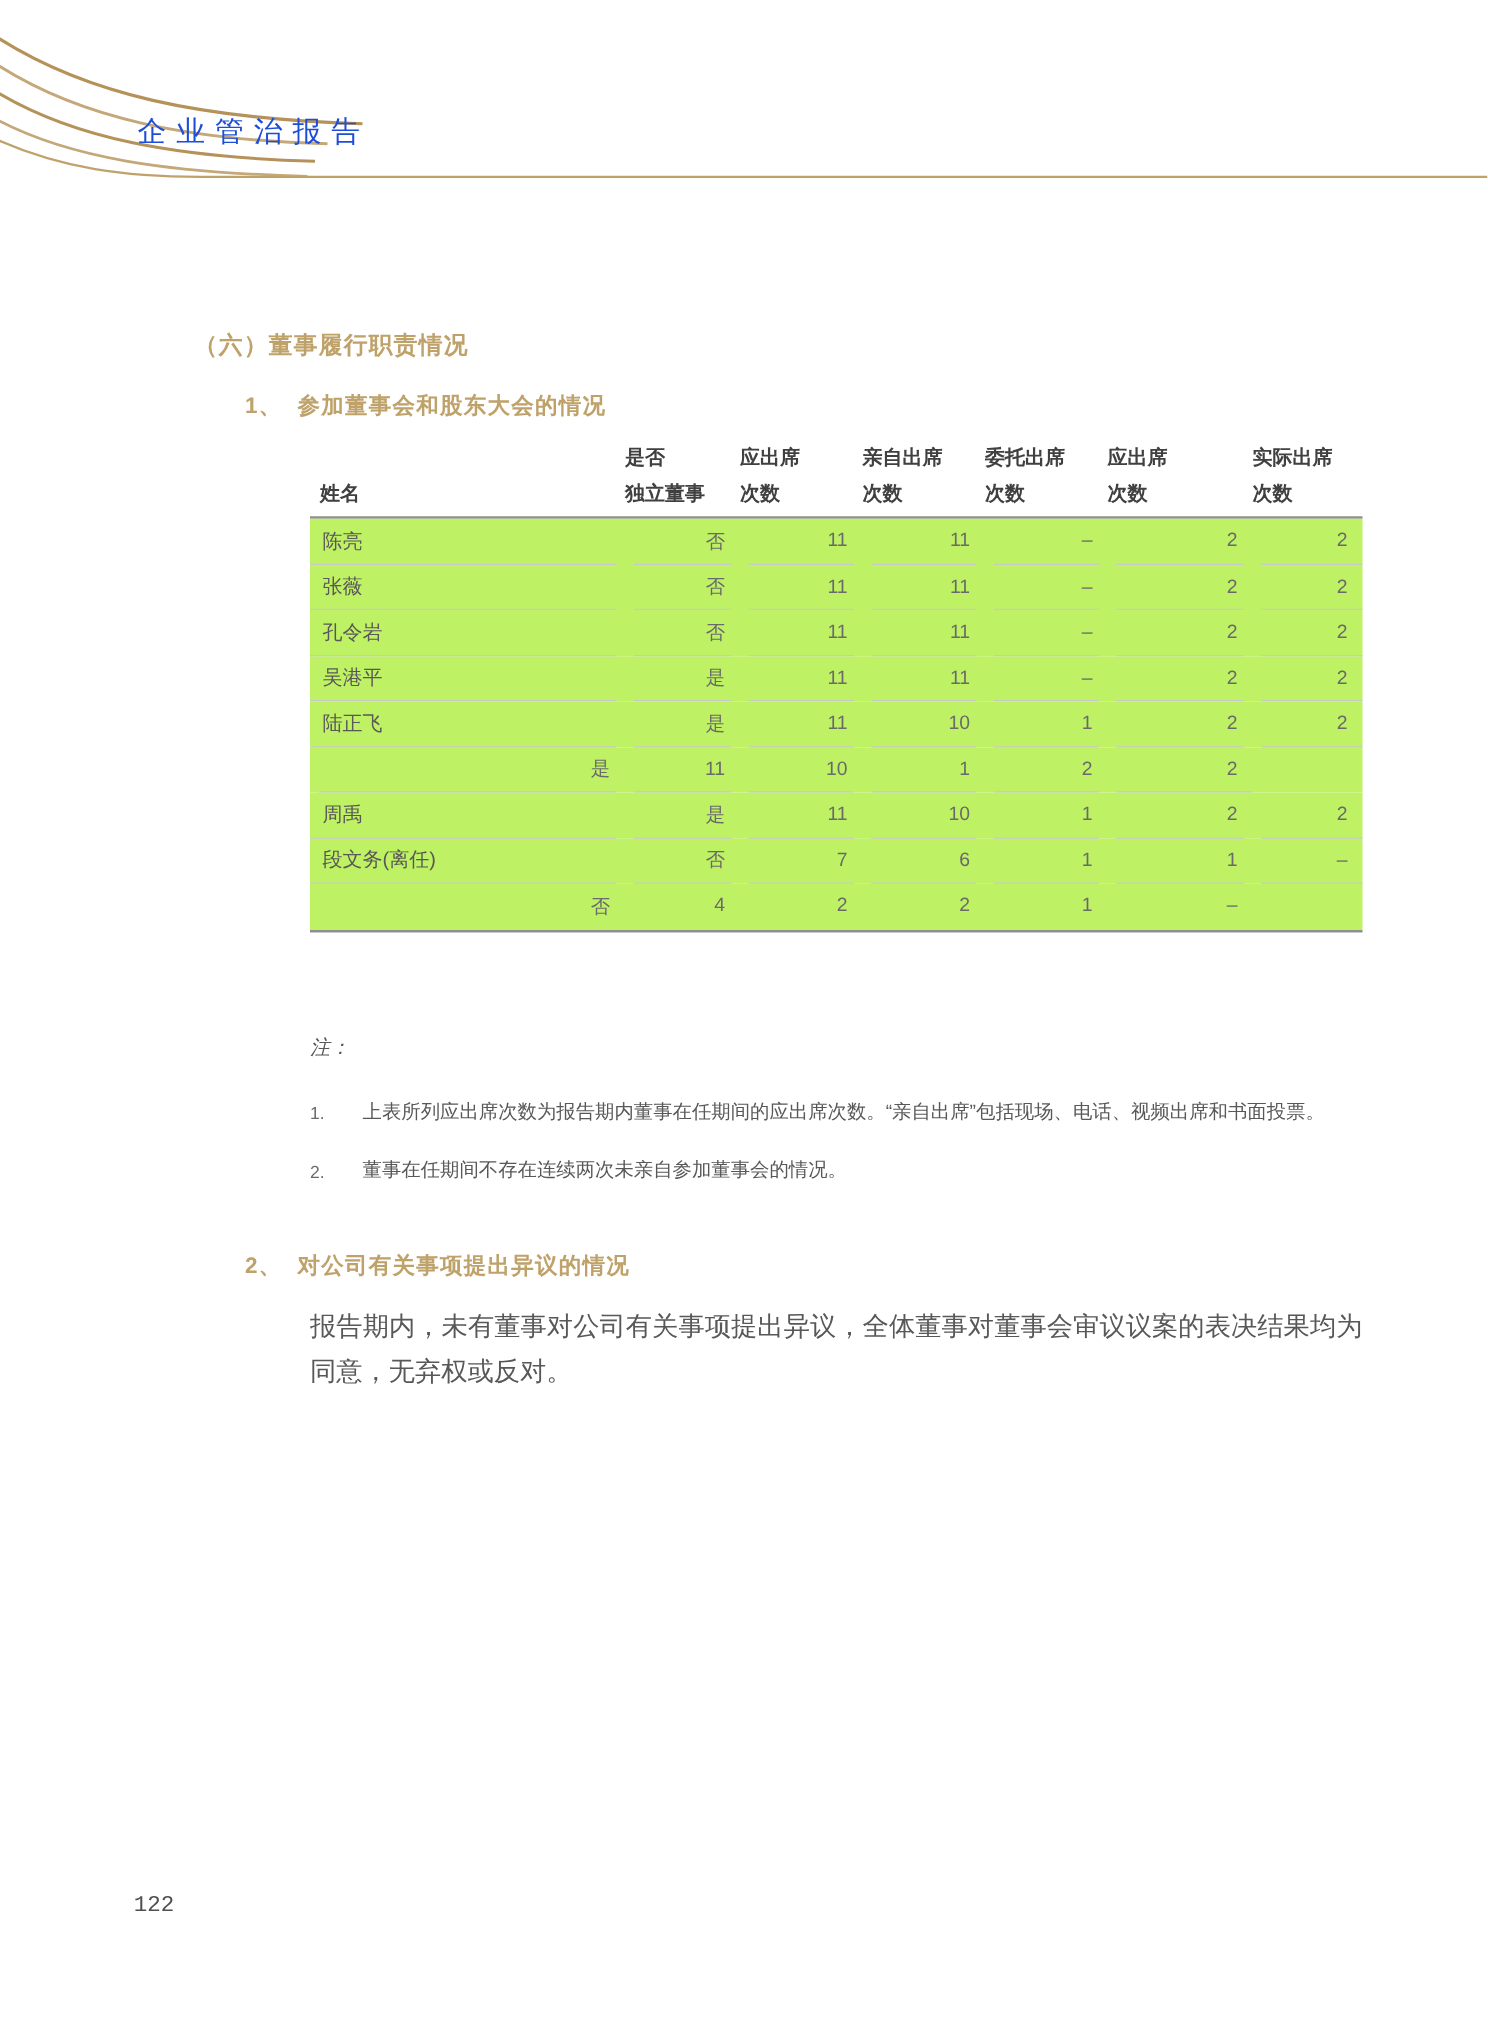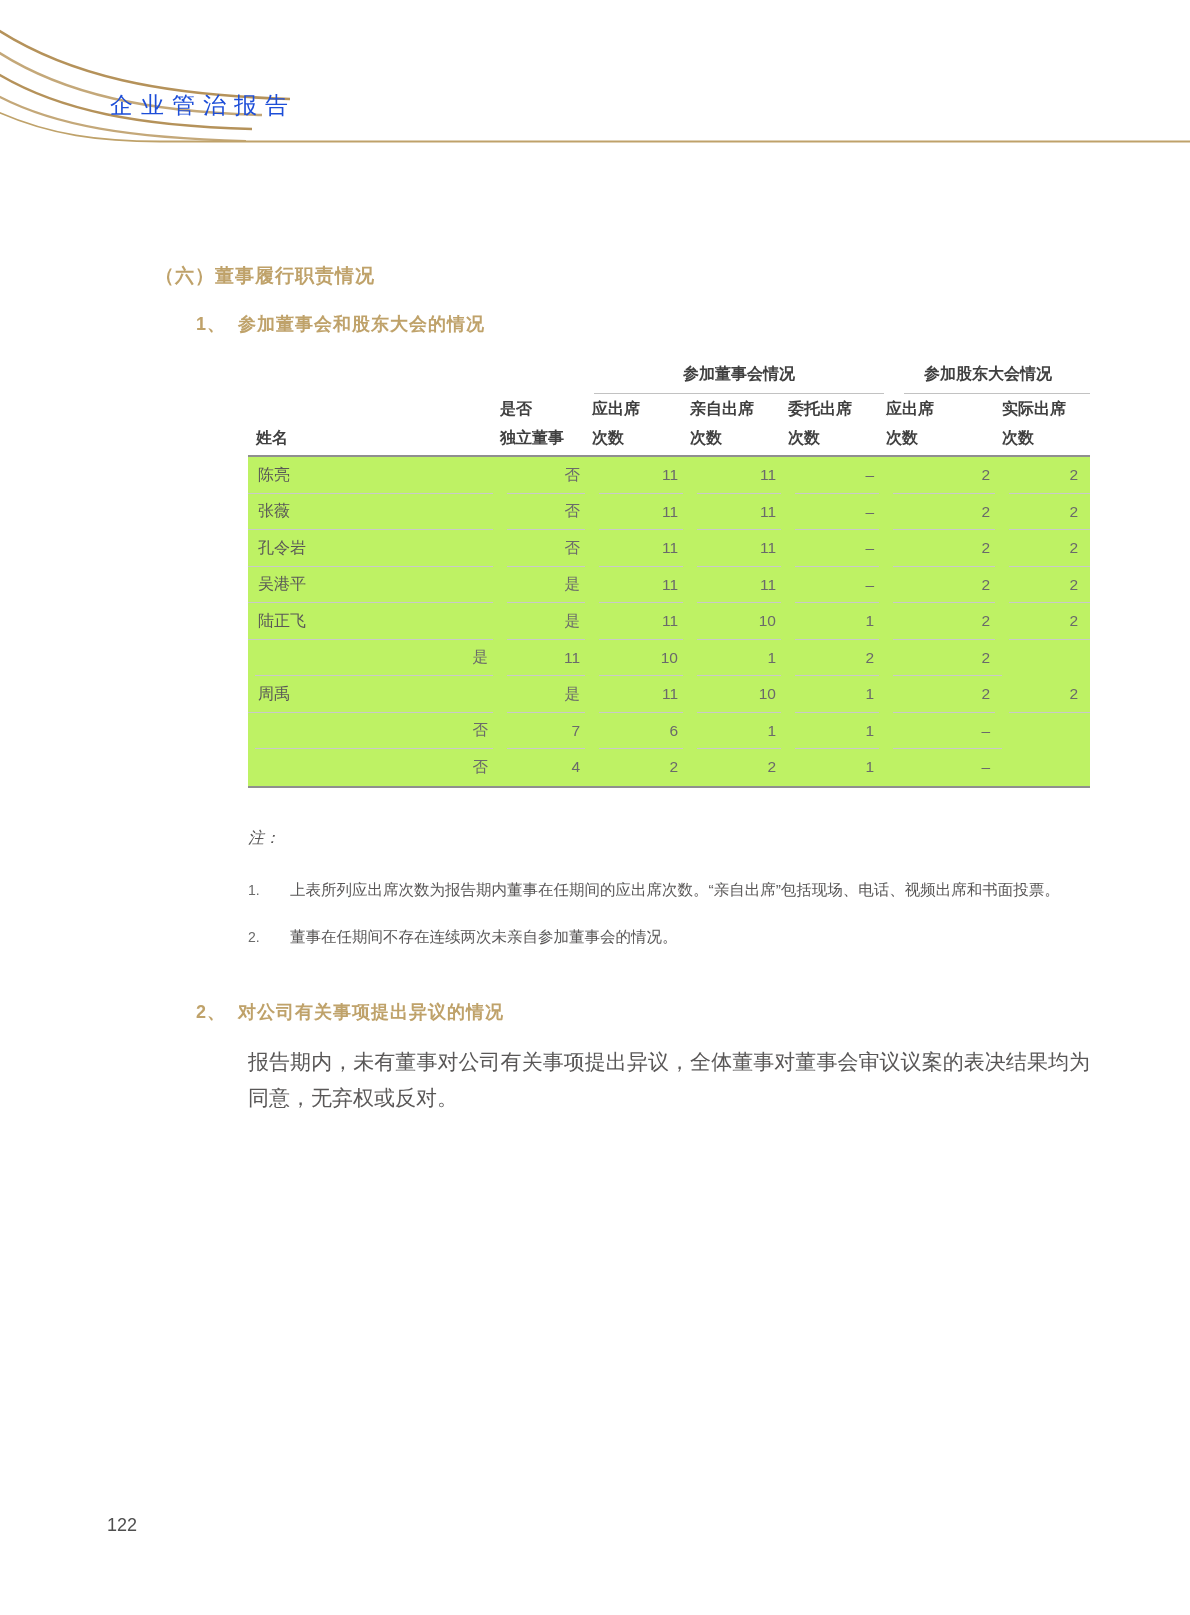--- a/index.html
+++ b/index.html
@@ -77,21 +77,21 @@
   .note-num { width:42px; flex:none; font-size:14px; color:#6a6a6a; line-height:30px; }
   .note-text { flex:1; font-size:15.5px; color:#595757; line-height:30px; text-align:justify; }
 
   .para {
     position:absolute; left:248px; top:1044px; width:842px;
     font-size:21px; color:#595757; line-height:36px; text-align:justify;
   }
 
   .page-num {
     position:absolute; left:107px; top:1515px;
-    font-family:Liberation Sans, sans-serif;
+    font-family:Liberation Mono, monospace;
     font-size:18px; color:#4f4f4f;
   }
 </style>
 </head>
 <body>
 
 <svg class="swoosh" width="1190" height="150" viewBox="0 0 1190 150">
   <path d="M-2,30 C70,76 160,95 290,99" fill="none" stroke="#b5925a" stroke-width="2.6"></path>
   <path d="M-2,52 C65,95 150,112 262,115" fill="none" stroke="#c4a879" stroke-width="2.4"></path>
   <path d="M-2,74 C60,111 140,126 252,129" fill="none" stroke="#b5925a" stroke-width="2.4"></path>
@@ -102,24 +102,20 @@
 <div class="doc-title">企业管治报告</div>
 
 <div class="h-s6">（六）董事履行职责情况</div>
 
 <div class="h-item h-item1">
   <span class="num">1、</span><span>参加董事会和股东大会的情况</span>
 </div>
 
 <div class="table">
 
-  <div class="cols grp-row">
-    <div class="grp-cell grp-board">参加董事会情况</div>
-    <div class="grp-cell grp-sh">参加股东大会情况</div>
-  </div>
 
   <div class="cols head-row">
     <div class="head-cell name">姓名</div>
     <div class="head-cell">
       <span>是否</span>
       <span>独立董事</span>
     </div>
     <div class="head-cell">
       <span>应出席</span>
       <span>次数</span>
@@ -199,20 +195,21 @@
     <div class="cols trow">
       <div class="tcell name">周禹</div>
       <div class="tcell">是</div>
       <div class="tcell">11</div>
       <div class="tcell">10</div>
       <div class="tcell">1</div>
       <div class="tcell">2</div>
       <div class="tcell last">2</div>
     </div>
     <div class="cols trow">
+      <div class="tcell name">段文务(离任)</div>
       <div class="tcell">否</div>
       <div class="tcell">7</div>
       <div class="tcell">6</div>
       <div class="tcell">1</div>
       <div class="tcell">1</div>
       <div class="tcell last">–</div>
     </div>
     <div class="cols trow">
       <div class="tcell">否</div>
       <div class="tcell">4</div>

